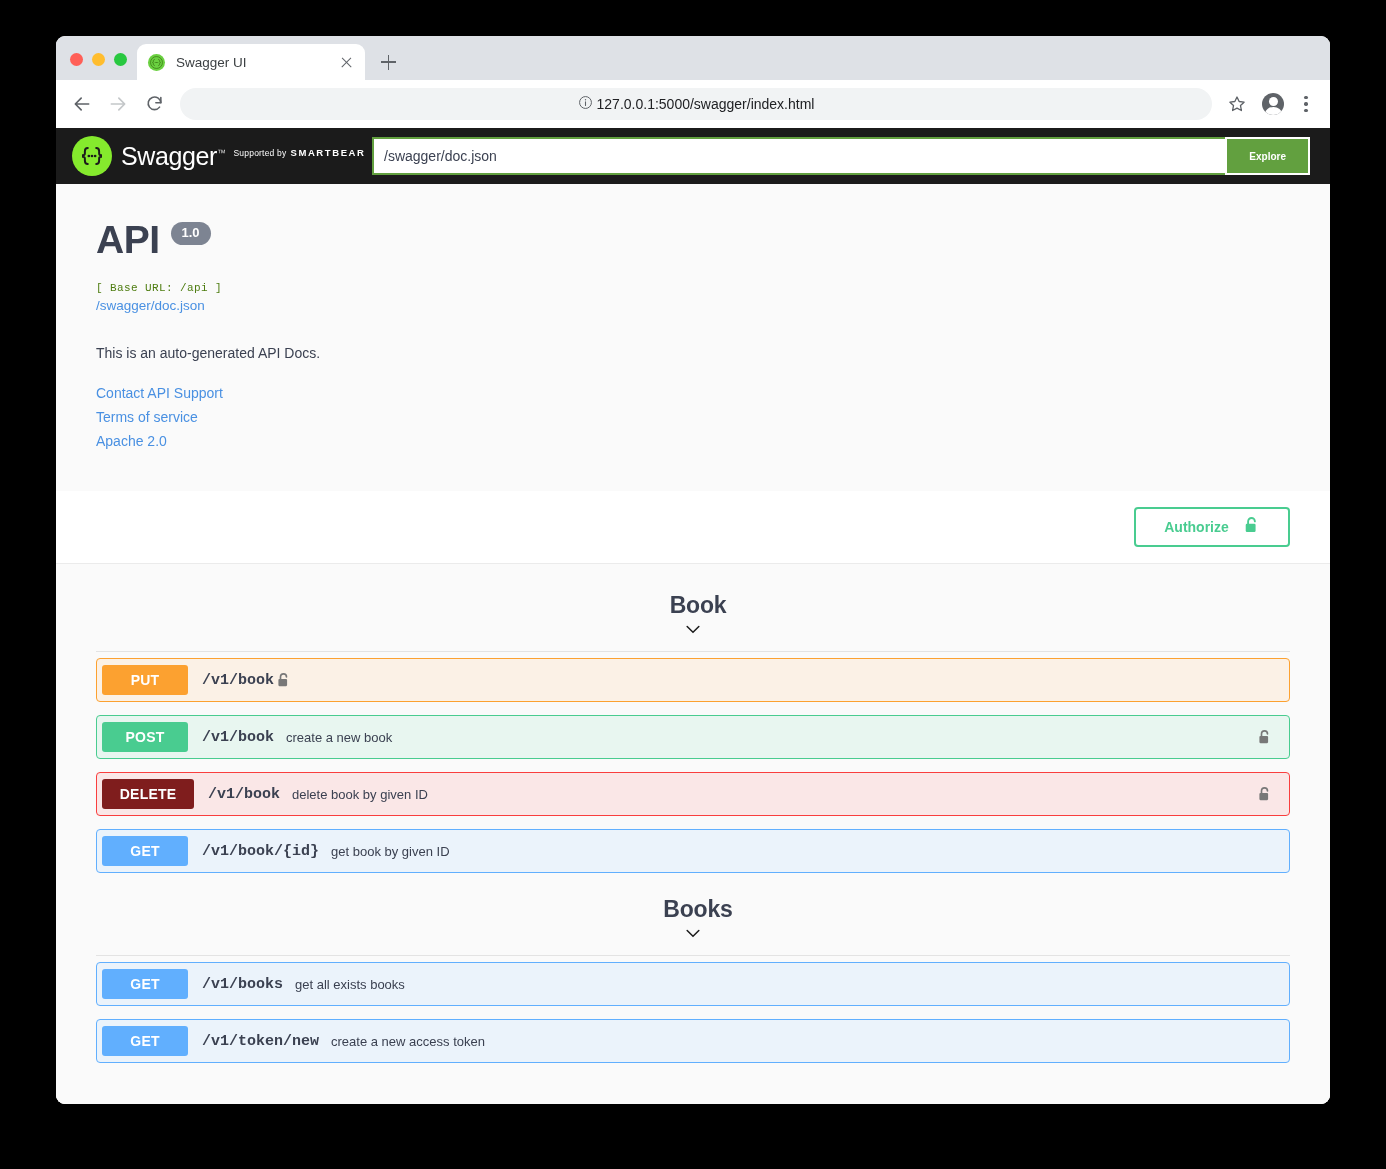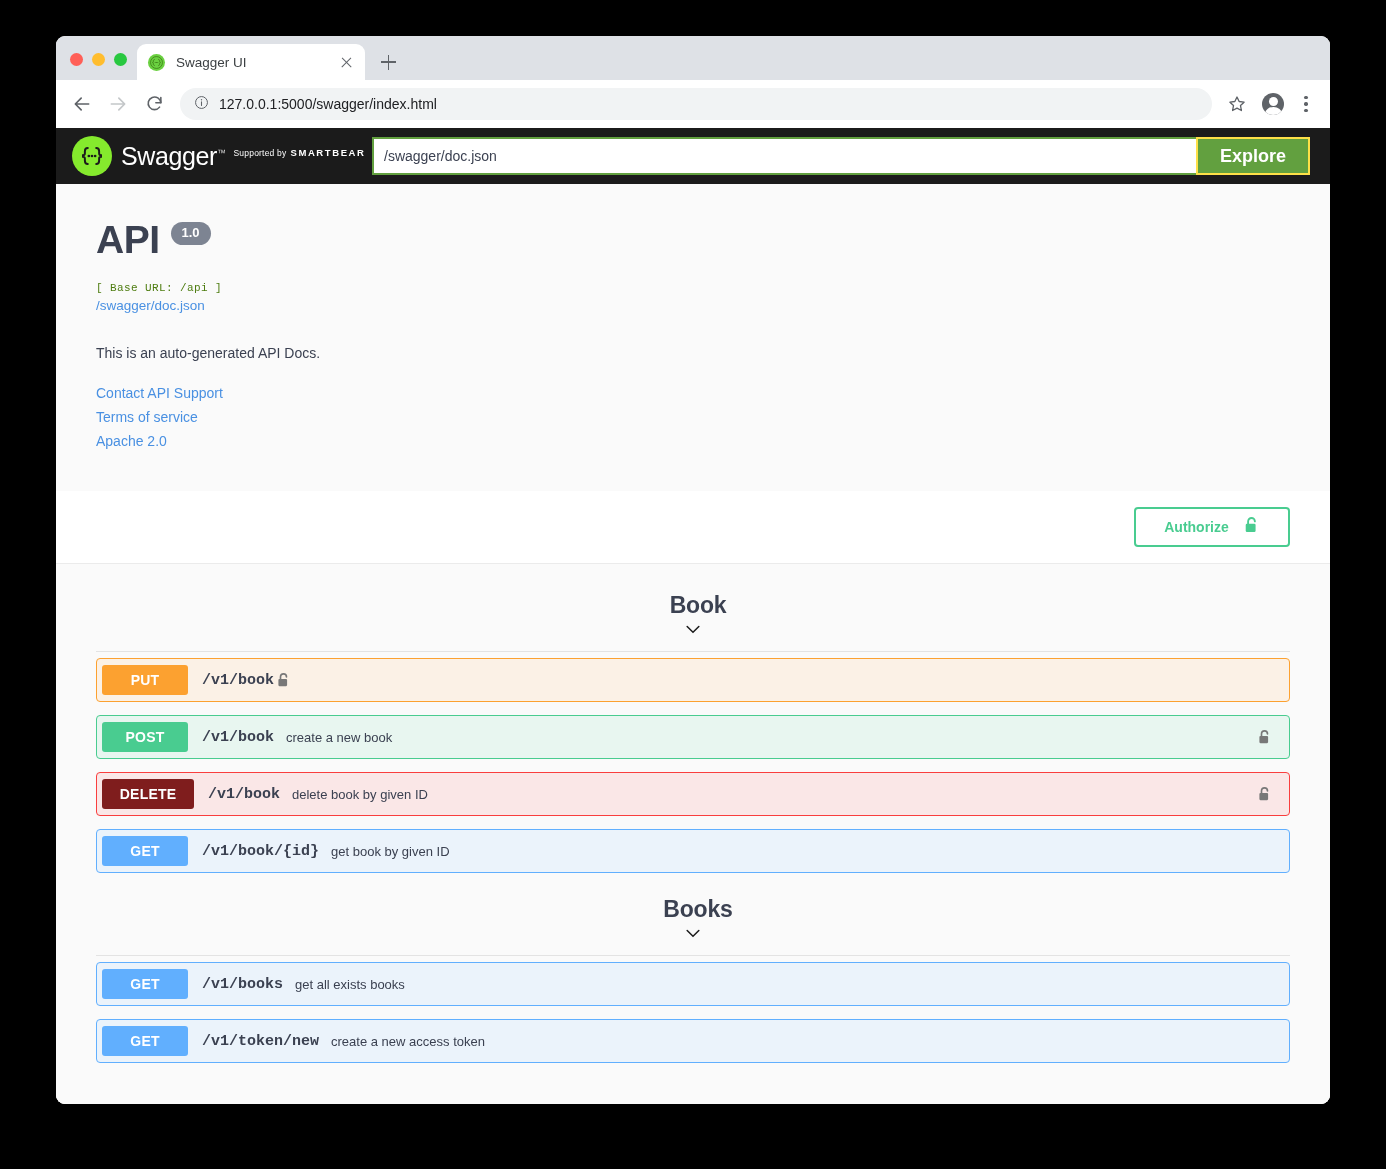--- a/index.html
+++ b/index.html
@@ -55,22 +55,23 @@
   .newtab:after { left: 13.7px; top: 6.5px; width: 1.6px; height: 15px; }
 
   .toolbar {
     height: 48px; background: #fff; flex: none;
     display: flex; align-items: center; padding: 0 14px 0 10px; gap: 4px;
   }
   .navbtn { width: 32px; height: 32px; position: relative; flex: none; }
   .arrow-svg { display: block; margin: 6px auto; }
   .omnibox {
     flex: 1; height: 32px; background: #f1f3f4; border-radius: 16px;
-    display: flex; align-items: center; padding: 0 14px; gap: 10px;
+    display: flex; align-items: center; padding: 0 14px; gap: 4px;
     margin: 0 8px 0 6px;
+    justify-content: center;
   }
   .omni-url { font-size: 14px; color: #202124; white-space: nowrap; }
   .star { width: 26px; height: 26px; flex: none; }
   .avatar {
     width: 22px; height: 22px; border-radius: 50%;
     background: #5f6368; flex: none; margin: 0 8px; position: relative; overflow: hidden;
   }
   .avatar:before {
     content: ""; position: absolute; left: 6.5px; top: 3.5px;
     width: 9px; height: 9px; border-radius: 50%; background: #fff;
@@ -107,22 +108,22 @@
     display: flex; align-items: baseline; gap: 4px;
   }
   .logo-sub .bold { font-weight: bold; letter-spacing: 1.6px; font-size: 9.5px; }
   .urlbar-form { flex: 1; display: flex; align-items: center; }
   .url-input {
     flex: 1; height: 38px; border: 2px solid #62a03f; border-right: none;
     background: #fff; font-size: 14px; color: #3b4151;
     padding: 0 10px; outline: none; font-family: "Liberation Sans", sans-serif;
   }
   .explore-btn {
-    height: 38px; background: #62a03f; color: #fff; border: 2px solid #fde047;
-    font-size: 18px; font-weight: bold; padding: 0 22px; cursor: pointer;
+    height: 38px; background: #62a03f; color: #fff; border: 2px solid #ffffff;
+    font-size: 10px; font-weight: bold; padding: 0 22px; cursor: pointer;
     font-family: "Liberation Sans", sans-serif;
   }
 
   .infoblock { background: #fafafa; padding: 34px 20px 0 20px; }
   .inner { max-width: 1234px; margin: 0 auto; padding: 0 20px; }
   .api-title-row { display: flex; align-items: center; gap: 11px; }
   .api-title { font-size: 39px; font-weight: bold; color: #3b4151; letter-spacing: -0.5px; }
   .version-badge {
     background: #7d8492; color: #fff; font-size: 13px; font-weight: bold;
     border-radius: 57px; padding: 3px 11px; line-height: 1.3; margin-top: -13px;

